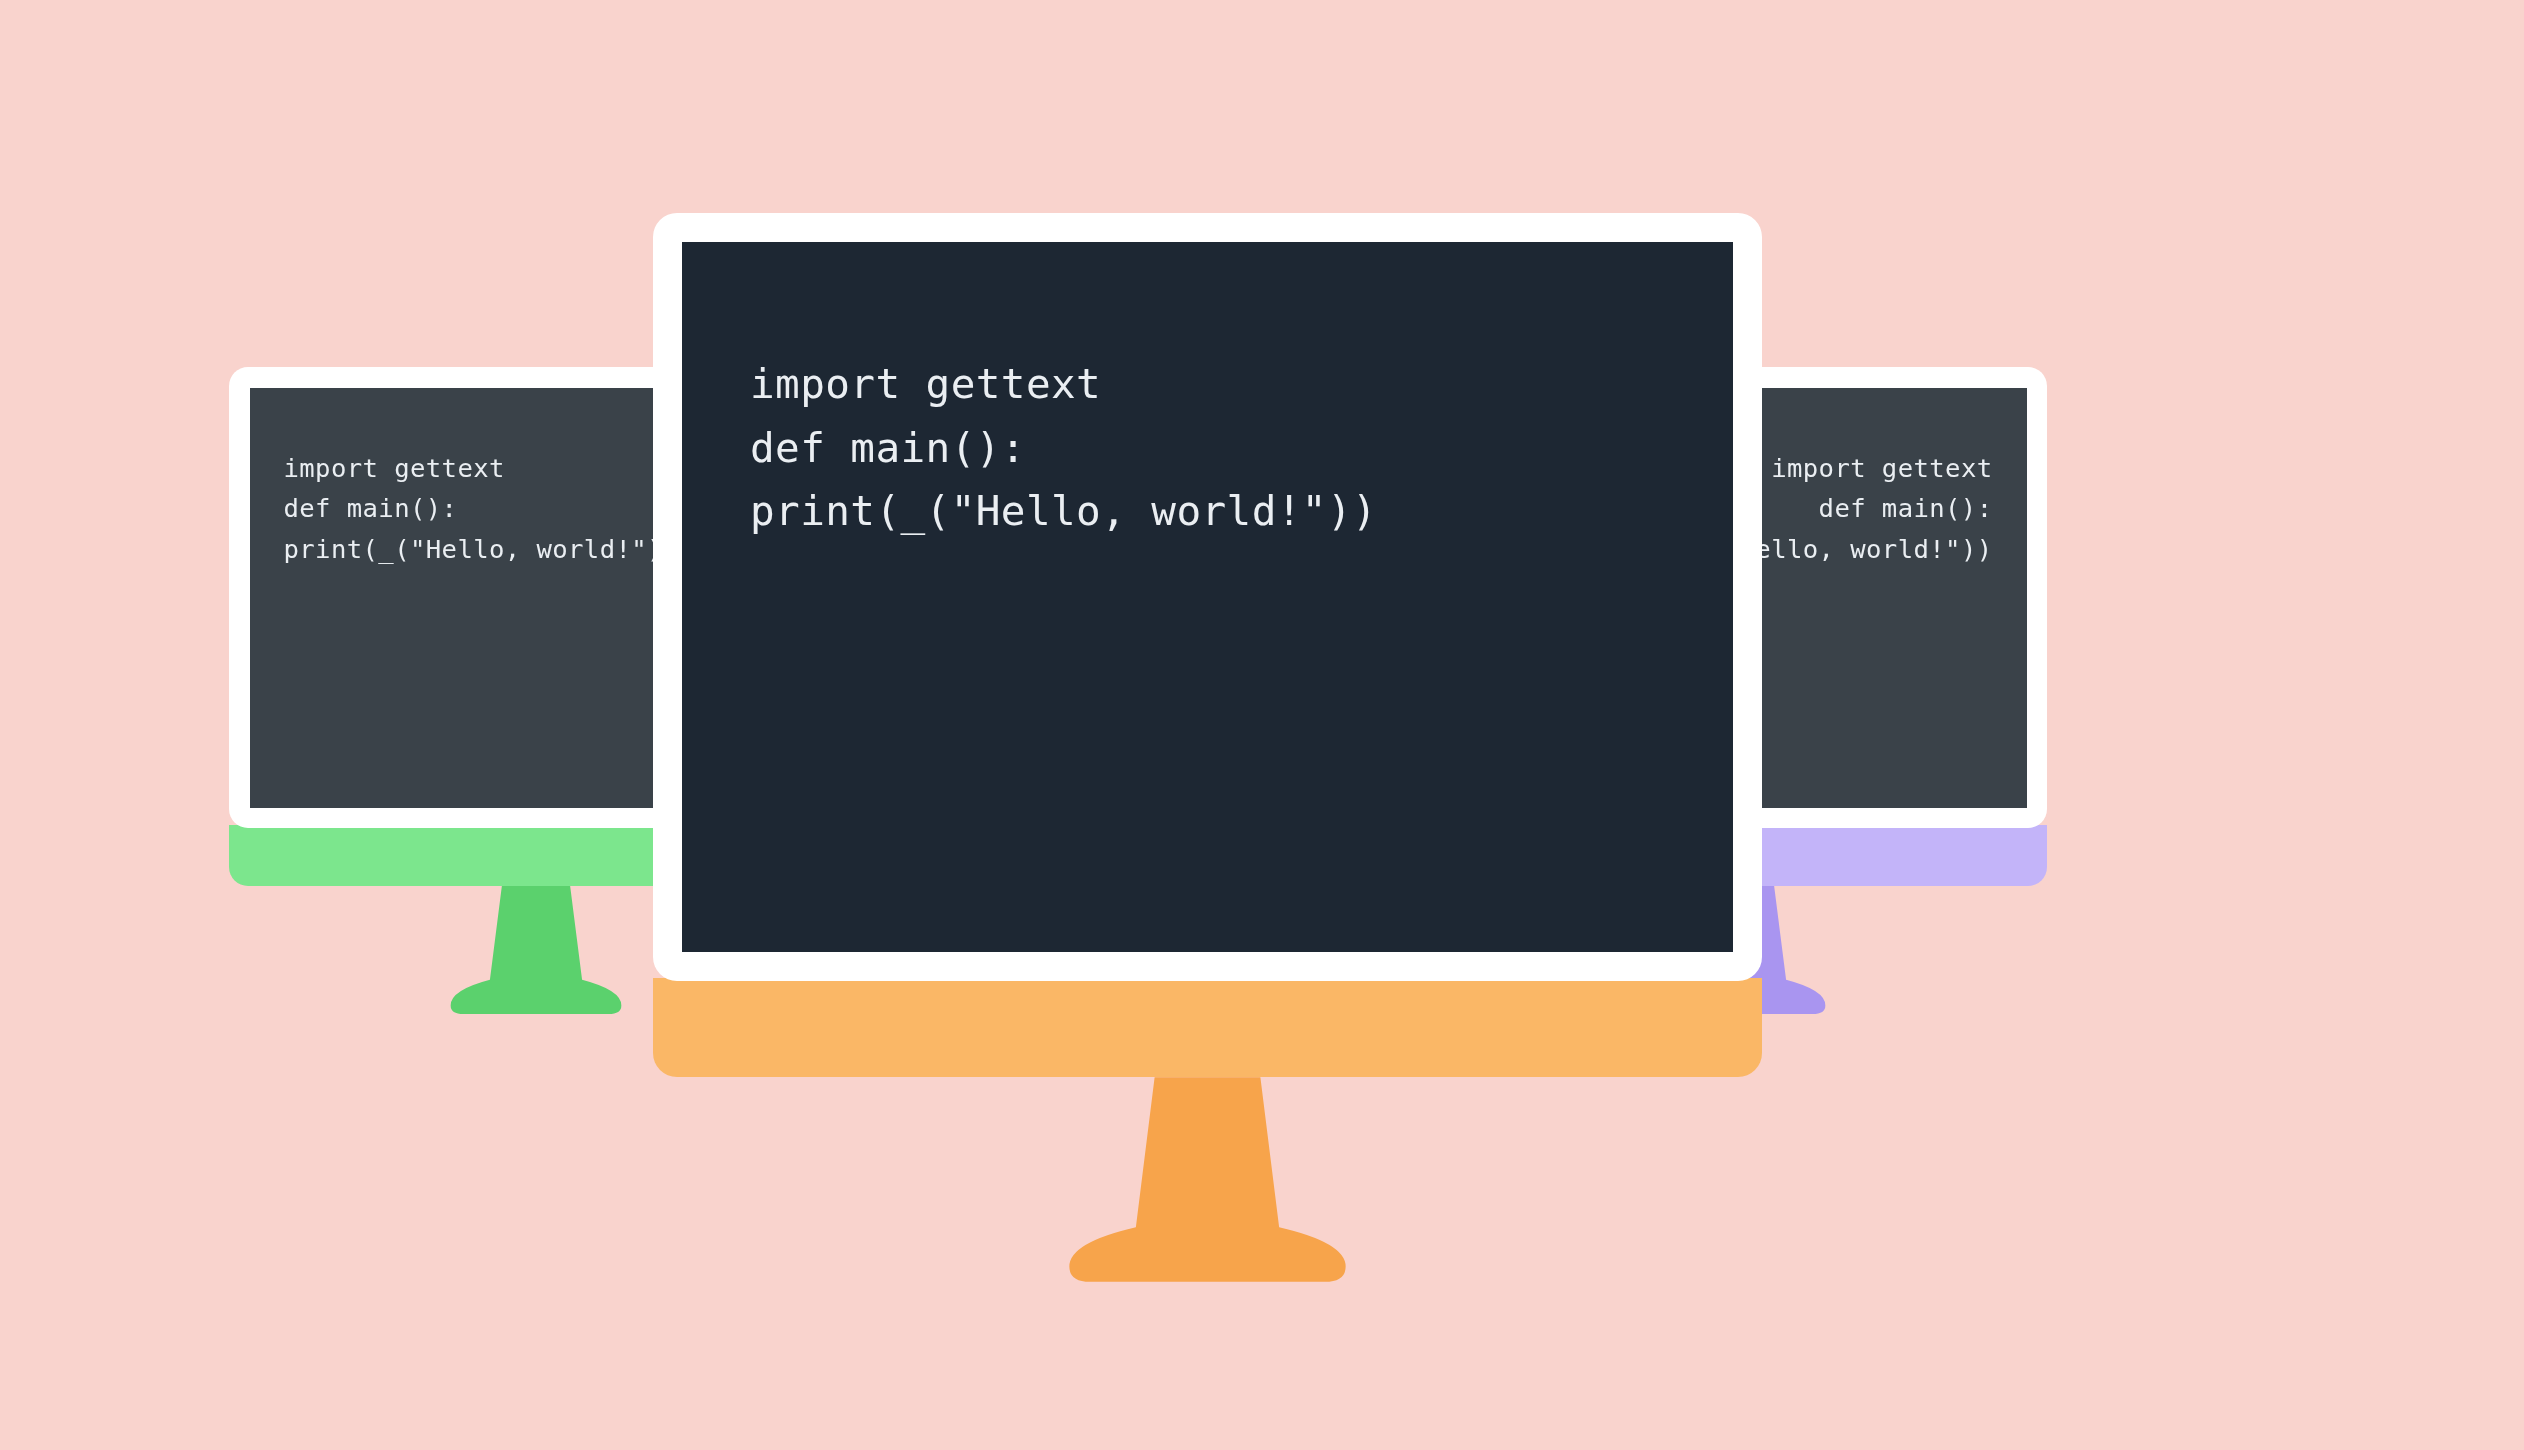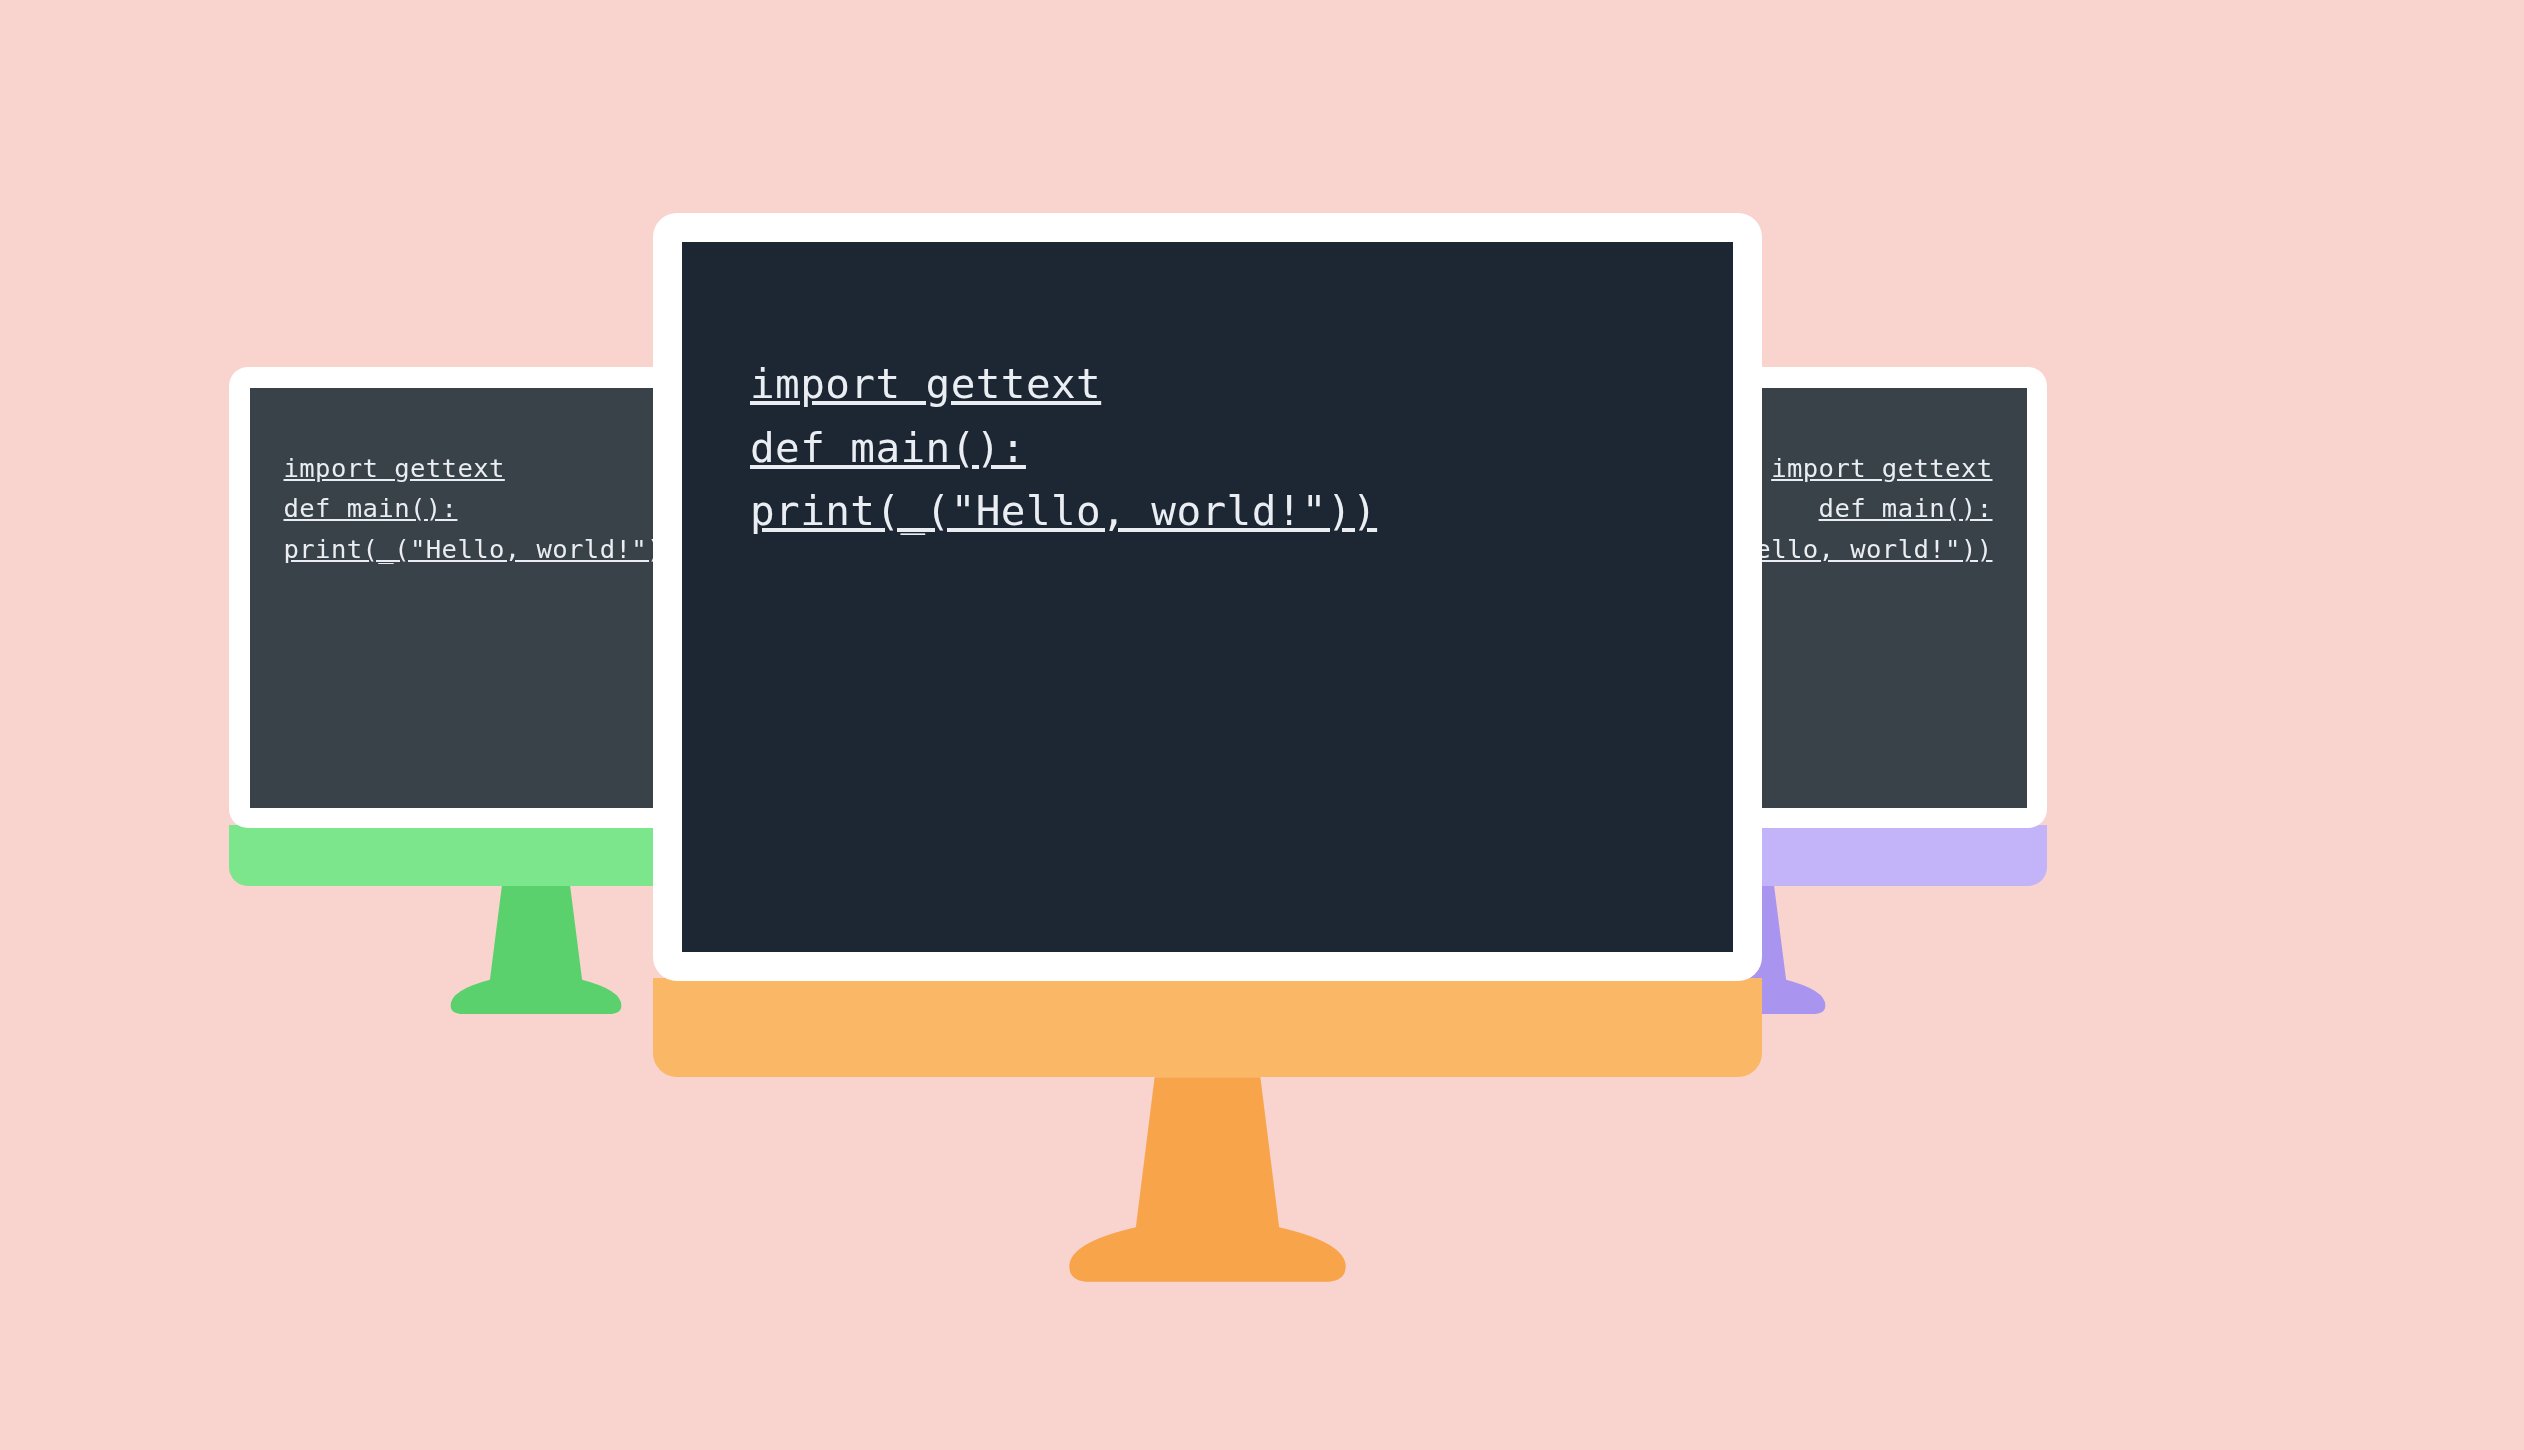--- a/index.html
+++ b/index.html
@@ -63,21 +63,20 @@
     .monitor.purple .chin { background: #c3b4f9; }
     .monitor.purple .stand-fill { fill: #a995f0; }
     .monitor.orange .chin { background: #fab766; }
     .monitor.orange .stand-fill { fill: #f7a44b; }
 
     .code {
       color: #eaeef2;
       white-space: pre;
       font-weight: 400;
       letter-spacing: 0.4px;
-      text-decoration: underline;
     }
     .monitor.small .code {
       font-size: 25.6px;
       line-height: 1.6;
       padding: 60px 34px 0 34px;
     }
     .monitor.large .code {
       font-size: 41px;
       line-height: 1.55;
       padding: 111px 60px 0 68px;

